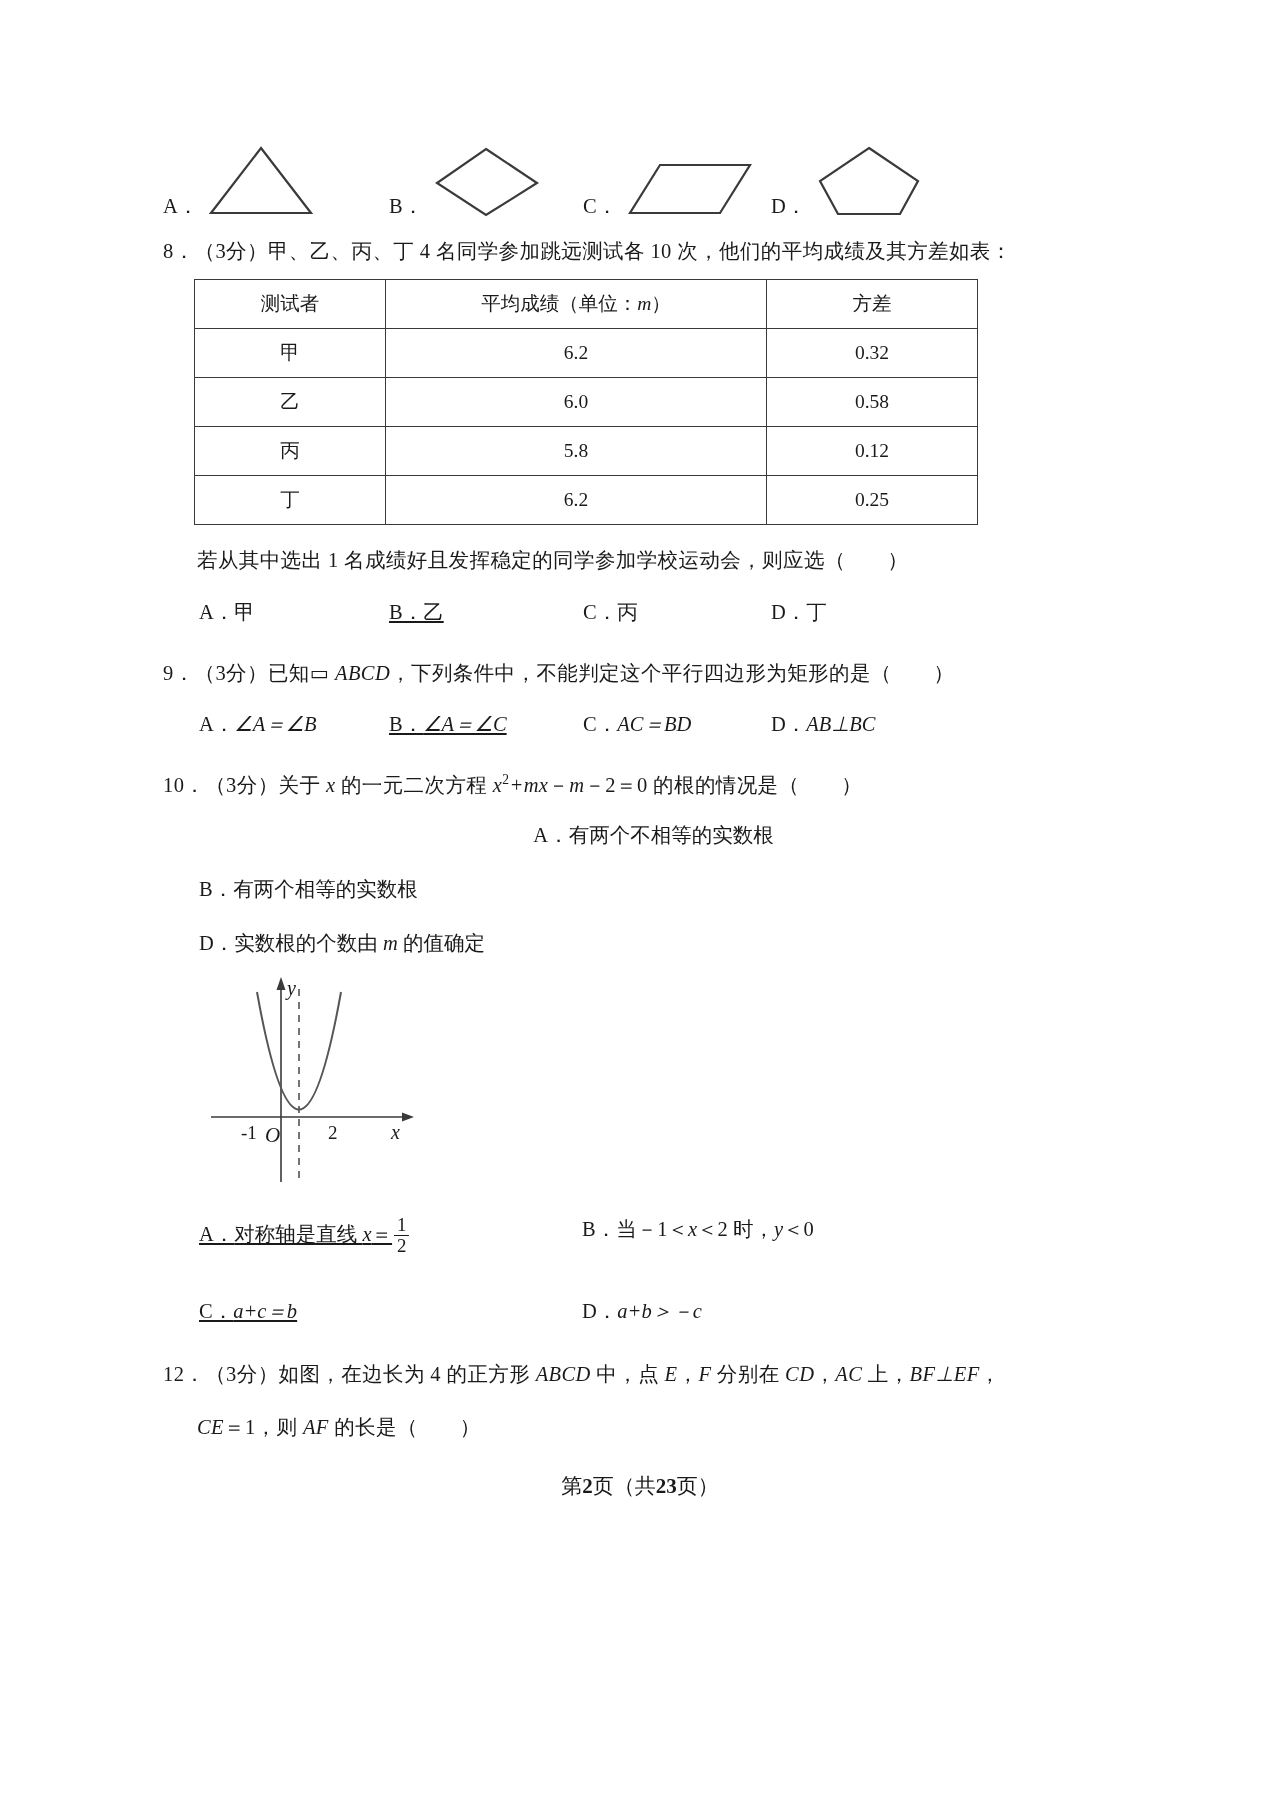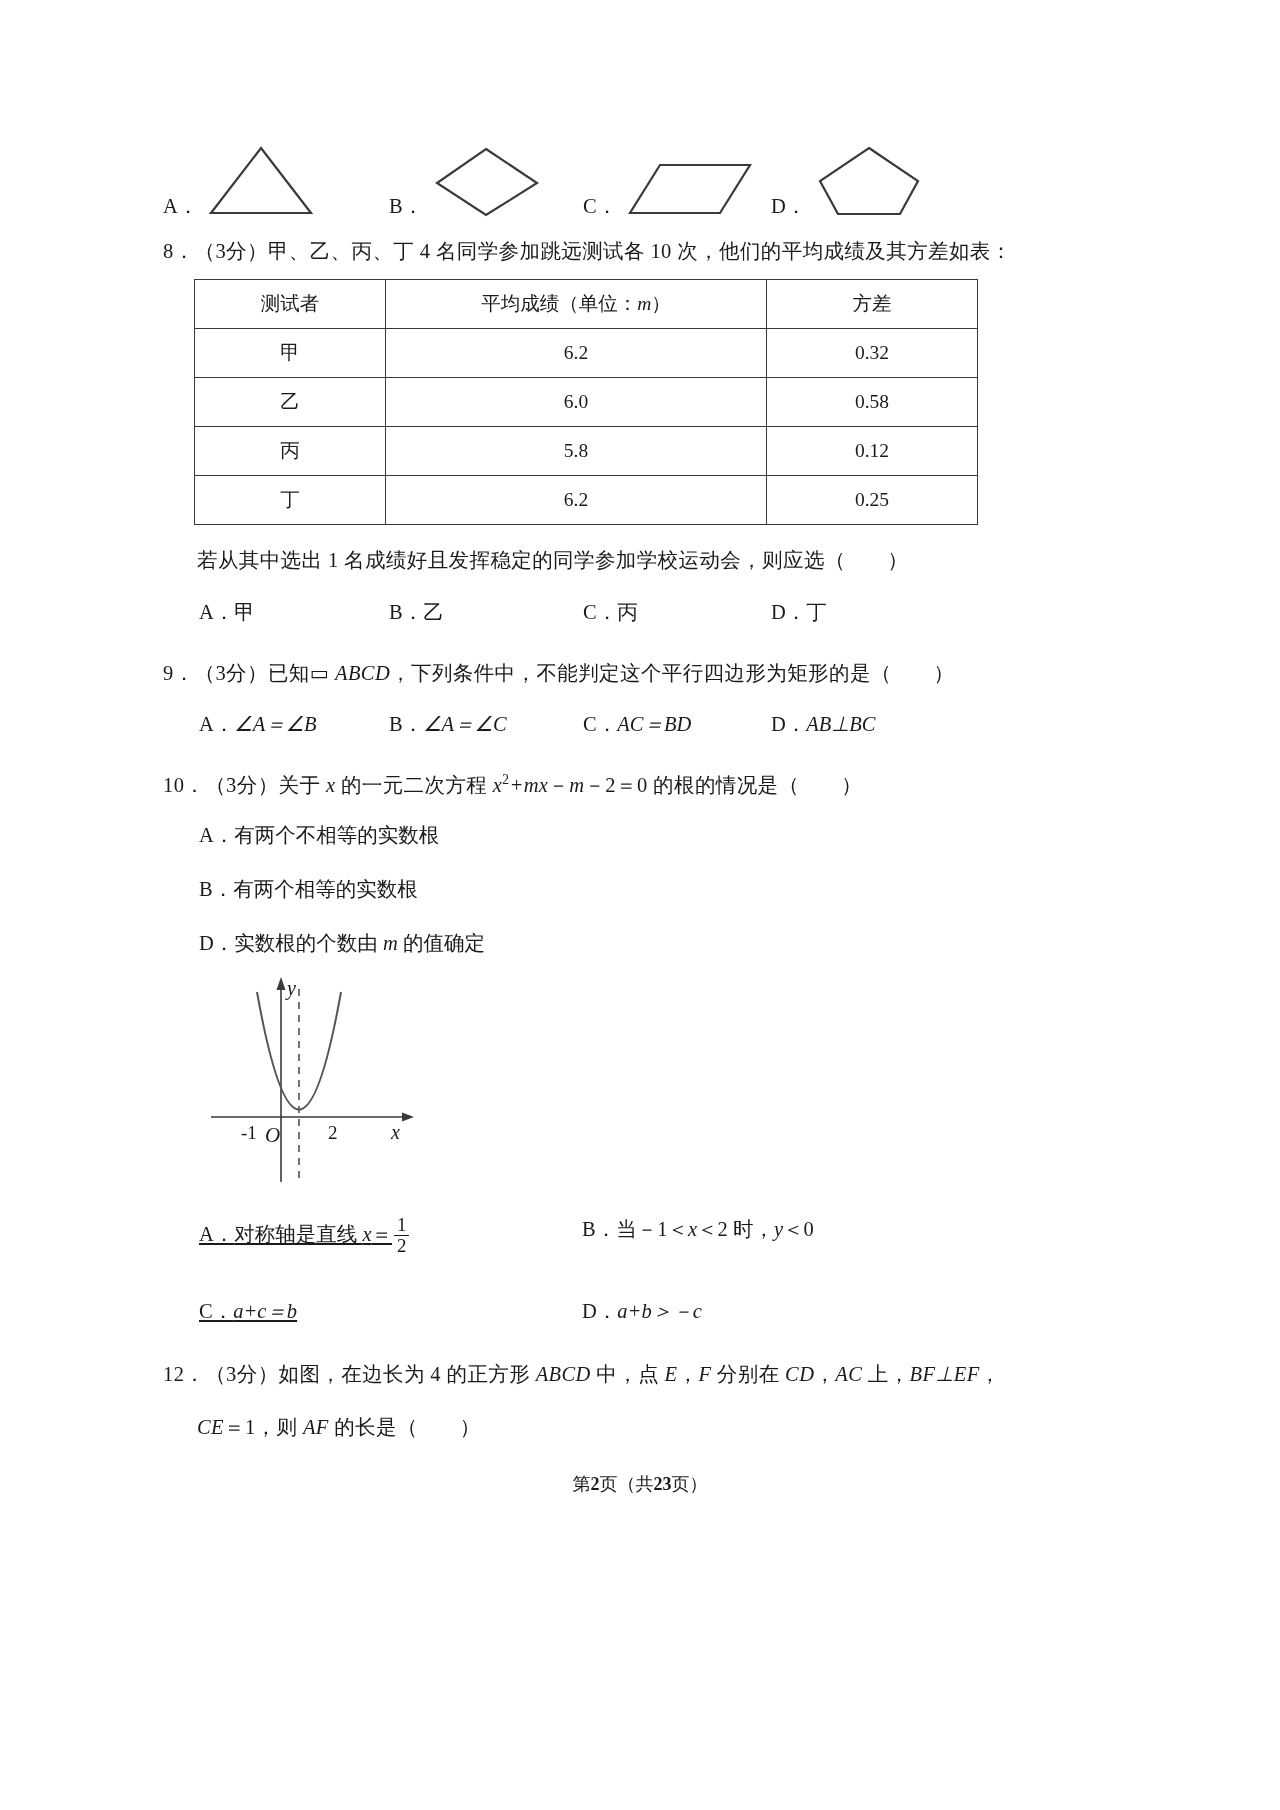--- a/index.html
+++ b/index.html
@@ -85,21 +85,21 @@
     position: relative;
     height: 34px;
     font-size: 20.5px;
     margin-top: 18px;
   }
   .opts > span {
     position: absolute;
     white-space: nowrap;
   }
   .o1 { left: 36px; }
-  .o2 { left: 226px; }
+  .o2 { left: 226px; text-decoration: underline; }
   .o3 { left: 420px; }
   .o4 { left: 608px; }
 
   .opts2 {
     position: relative;
     height: 34px;
     font-size: 20.5px;
     margin-top: 18px;
   }
   .opts2 > span { position: absolute; white-space: nowrap; }
@@ -133,21 +133,21 @@
 
   sup.pw { font-size: 0.66em; vertical-align: super; line-height: 0; }
 
   
   .footer {
     position: absolute;
     left: 0;
     top: 1472px;
     width: 1280px;
     text-align: center;
-    font-size: 18px;
+    font-size: 21px;
   }
   .footer b { font-weight: bold; }
 </style>
 </head>
 <body>
 
 <div class="page">
   <div class="content">
 
     <div class="shapes-row" style="margin-top:118px;">
@@ -229,21 +229,21 @@
 
     <div class="opts" style="margin-top:22px;">
       <span class="o1"><span>A．</span><span class="mi">∠A＝∠B</span></span>
       <span class="o2"><span>B．</span><span class="mi">∠A＝∠C</span></span>
       <span class="o3"><span>C．</span><span class="mi">AC＝BD</span></span>
       <span class="o4"><span>D．</span><span class="mi">AB⊥BC</span></span>
     </div>
 
     <div class="qline q-num" style="margin-top:26px;"><span>10．（3分）关于 </span><span class="mi">x</span><span> 的一元二次方程 </span><span class="mi">x</span><sup class="pw">2</sup><span class="mi">+mx</span><span>－</span><span class="mi">m</span><span>－2＝0 的根的情况是（　　）</span></div>
 
-    <div class="opt-block" style="">A．有两个不相等的实数根</div>
+    <div class="opt-block" style="text-align:center;">A．有两个不相等的实数根</div>
     <div class="opt-block" style="margin-top:26px;">B．有两个相等的实数根</div>
     <div class="opt-block" style="margin-top:26px;"><span>D．实数根的个数由 </span><span class="mi">m</span><span> 的值确定</span></div>
 
 
     <div class="figure-wrap">
       <svg width="230" height="230" viewBox="0 0 230 230">
 
         <line x1="10" y1="150" x2="205" y2="150" stroke="#3a3a3a" stroke-width="1.6"></line>
         <polygon points="213,150 201,145.5 201,154.5" fill="#3a3a3a"></polygon>
 

